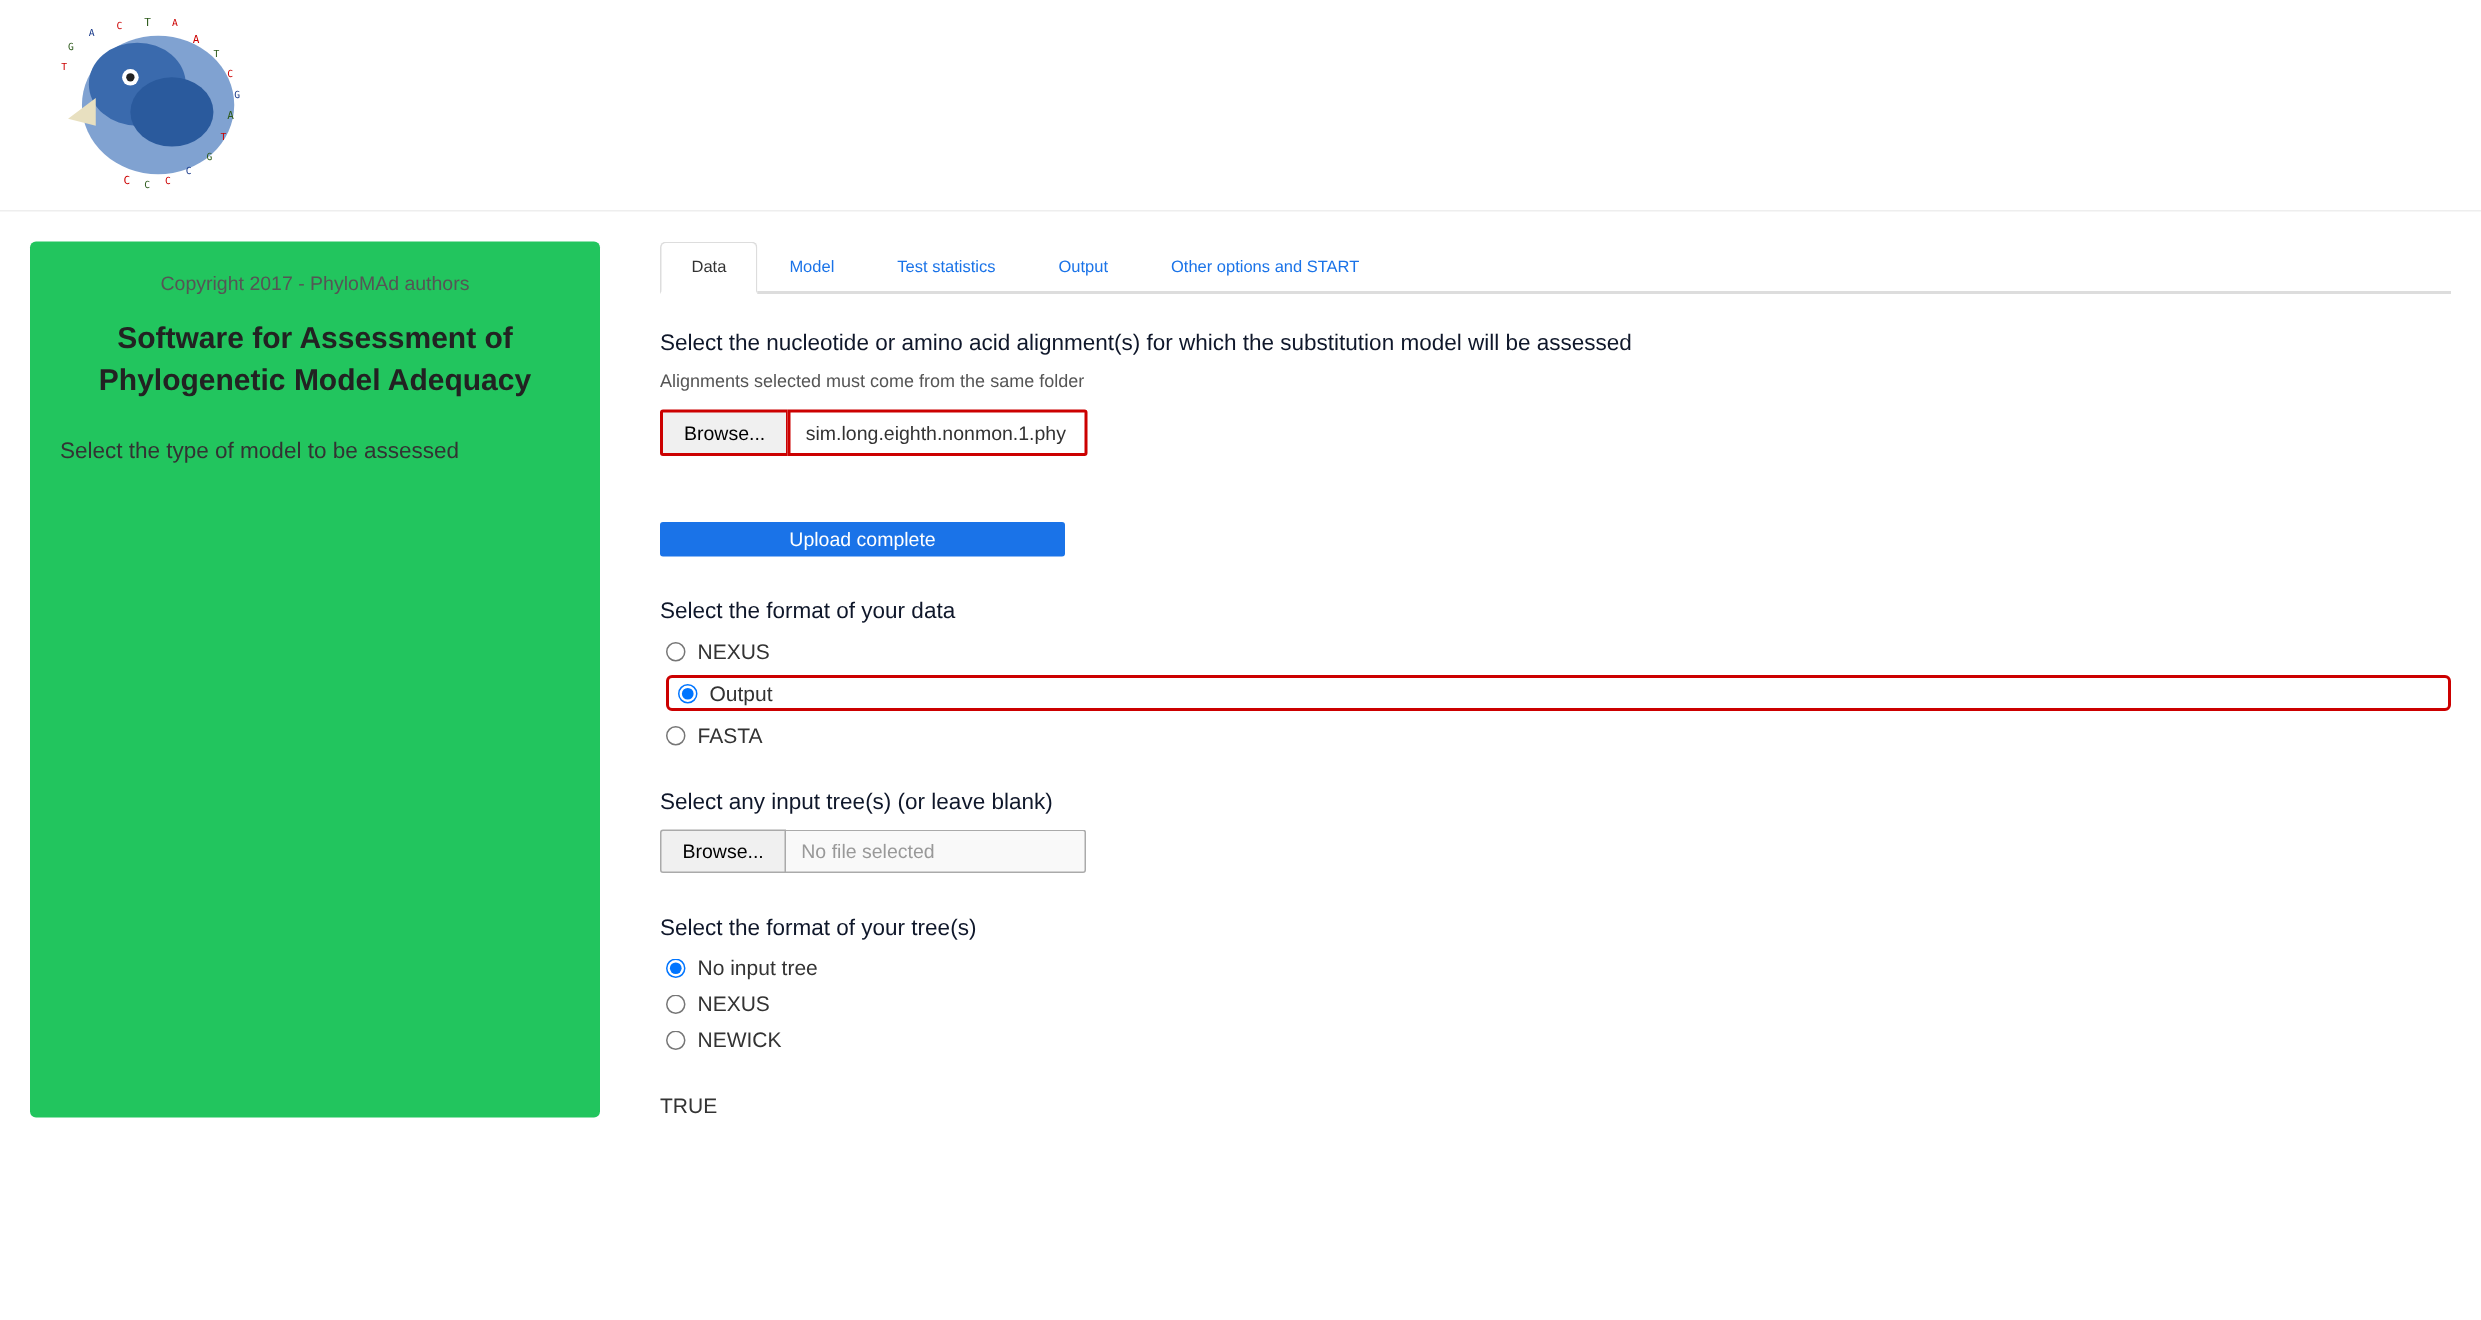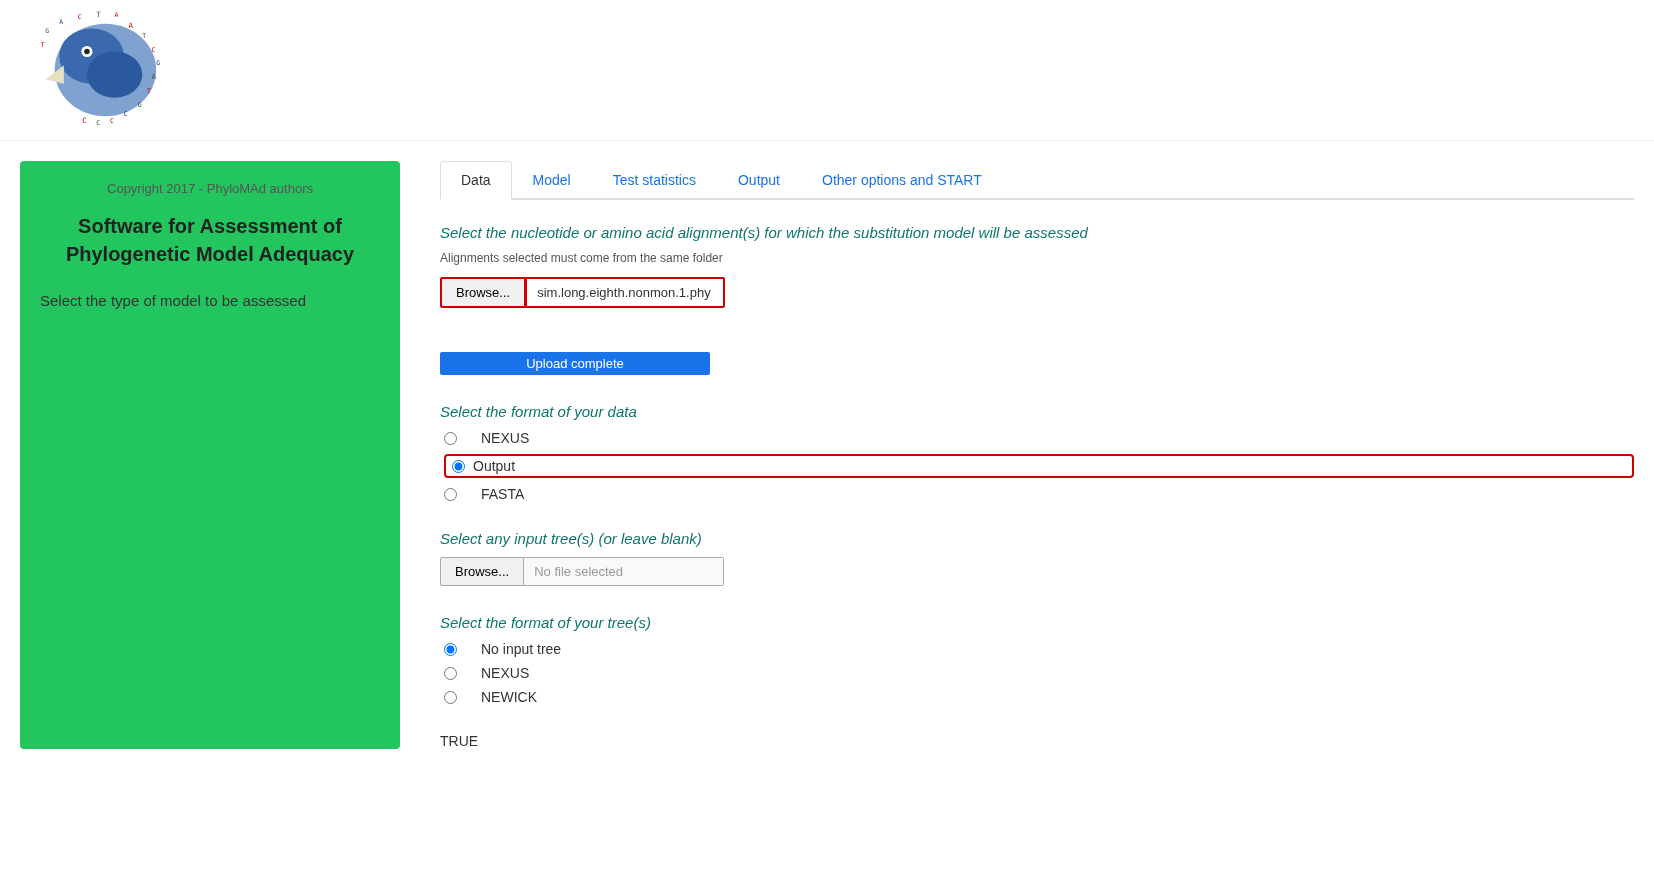--- a/index.html
+++ b/index.html
@@ -20,26 +20,26 @@
     .left-panel .select-label { font-size: 15px; margin-bottom: 12px; }
     .radio-group { display: flex; flex-direction: column; gap: 8px; padding-left: 8px; }
     .radio-item { display: flex; align-items: center; gap: 8px; font-size: 14px; cursor: pointer; }
     .radio-item input[type="radio"] { cursor: pointer; }
 
     
     .right-panel { flex: 1; padding: 0 20px; }
 
     
     .tabs { display: flex; border-bottom: 2px solid #ddd; margin-bottom: 24px; }
-    .tab { padding: 10px 20px; cursor: pointer; font-size: 14px; border: 1px solid transparent; border-bottom: none; color: #1a73e8; text-decoration: none; background: none; }
+    .tab { padding: 10px 20px; cursor: pointer; font-size: 11px; border: 1px solid transparent; border-bottom: none; color: #1a73e8; text-decoration: none; background: none; }
     .tab.active { color: #333; border: 1px solid #ddd; border-bottom: 2px solid #fff; margin-bottom: -2px; background: #fff; border-radius: 4px 4px 0 0; }
 
     
     .section { margin-bottom: 28px; }
-    .section-title { font-size: 15px; color: #0f766e; margin-bottom: 10px; font-style: italic; }
+    .section-title { font-size: 15px; color: #0f172a; margin-bottom: 10px; }
     .section-subtitle { font-size: 12px; color: #555; margin-bottom: 12px; }
 
     
     .file-input-row { display: flex; align-items: center; gap: 0; margin-bottom: 6px; }
     .browse-btn {
       padding: 6px 14px;
       background: #f0f0f0;
       border: 1px solid #aaa;
       border-right: none;
       cursor: pointer;
@@ -82,21 +82,21 @@
       text-align: center;
       padding: 4px 0;
       font-size: 13px;
       border-radius: 2px;
       width: 270px;
       margin-top: 44px;
     }
 
     
     .format-radio-group { display: flex; flex-direction: column; gap: 8px; padding-left: 4px; }
-    .format-radio-item { display: flex; align-items: center; gap: 24px; font-size: 14px; }
+    .format-radio-item { display: flex; align-items: center; gap: 8px; font-size: 14px; }
     .format-radio-item input[type="radio"] { cursor: pointer; }
     .highlighted-radio {
       border: 2px solid #cc0000;
       border-radius: 4px;
       padding: 2px 6px;
       display: inline-flex;
       align-items: center;
       gap: 8px;
     }
 

